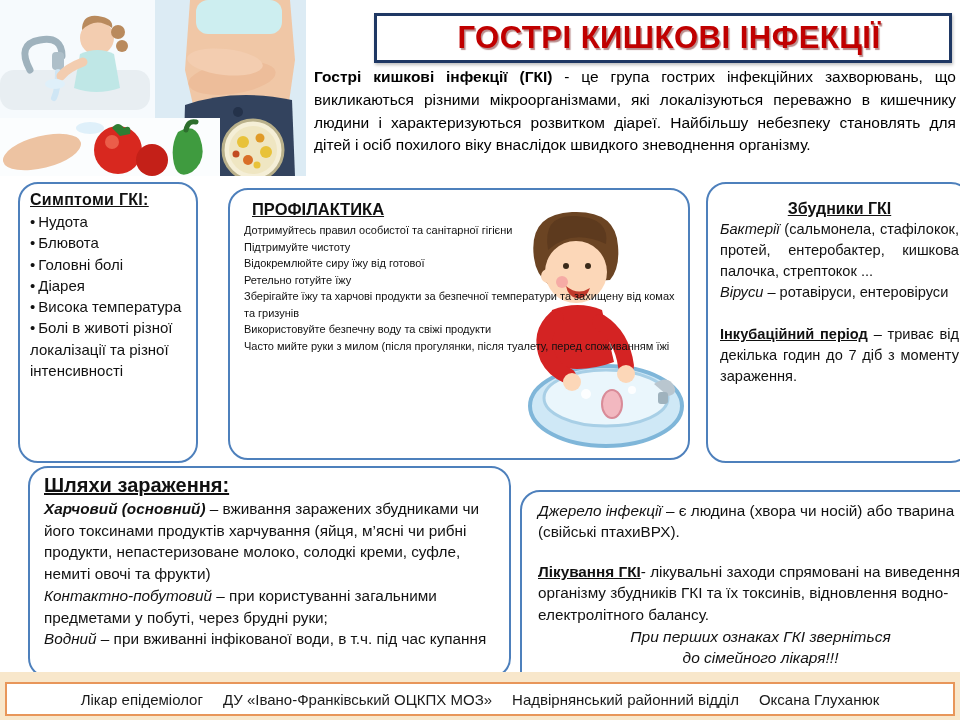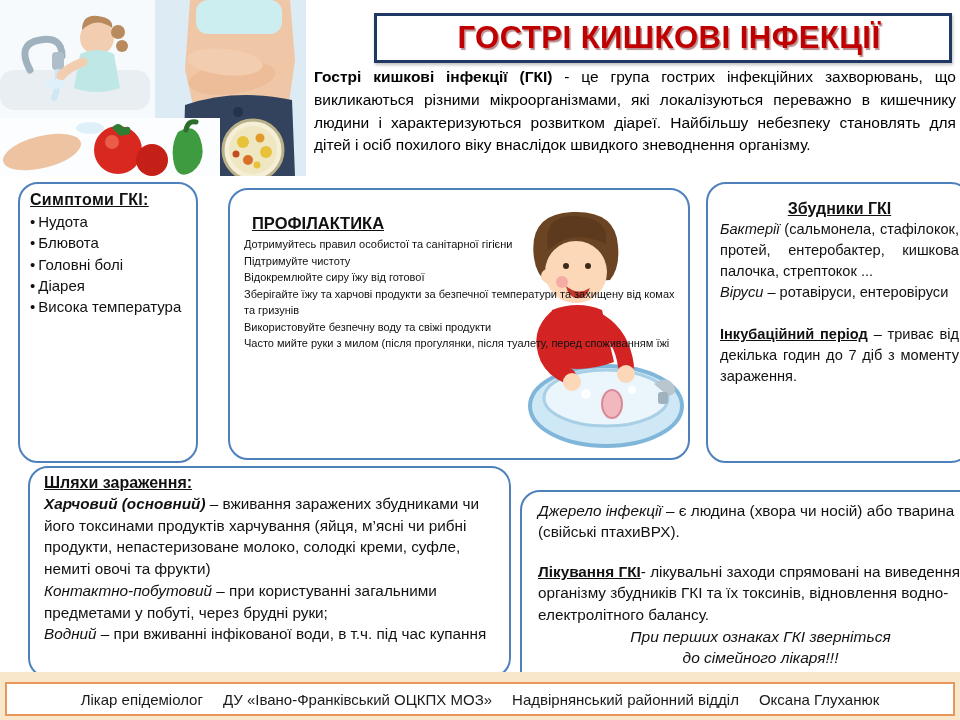--- a/index.html
+++ b/index.html
@@ -26,35 +26,35 @@
   
   .bluebox { position:absolute; background:#fff; border:2.5px solid #4E80BC; border-radius:20px; }
 
   .box-symptoms { left:18px; top:182px; width:180px; height:281px; padding:7px 8px 4px 10px; }
   .box-symptoms .hd { font-size:16px; font-weight:bold; text-decoration:underline; margin-bottom:2px; letter-spacing:.3px; }
   .box-symptoms ul { list-style:none; }
   .box-symptoms li { font-size:15px; line-height:1.42; }
   .box-symptoms li::before { content:"•"; margin-right:3px; }
 
   .box-prevention { left:228px; top:188px; width:462px; height:272px; padding:8px 6px 4px 14px; }
-  .box-prevention .hd { font-size:16.5px; font-weight:bold; text-decoration:underline; margin:16px 0 3px 8px; position:relative; z-index:2; }
+  .box-prevention .hd { font-size:16.5px; font-weight:bold; text-decoration:underline; margin:2px 0 3px 8px; position:relative; z-index:2; }
   .box-prevention .lines { position:relative; z-index:2; }
   .box-prevention .line { font-size:11px; line-height:1.5; }
   .boy-illu { position:absolute; right:4px; top:8px; width:180px; height:252px; z-index:1; }
 
   .box-pathogens { left:706px; top:182px; width:265px; height:281px; padding:16px 10px 4px 12px; }
   .box-pathogens .hd { font-size:16px; font-weight:bold; text-decoration:underline; text-align:center; margin-bottom:1px; }
   .box-pathogens p { font-size:14.6px; line-height:1.45; text-align:justify; }
   .box-pathogens .gap { height:20px; }
   .u { text-decoration:underline; }
   .it { font-style:italic; }
   .bd { font-weight:bold; }
 
   .box-transmission { left:28px; top:466px; width:483px; height:212px; padding:6px 10px 4px 14px; }
-  .box-transmission .hd { font-size:16px; font-weight:bold; text-decoration:underline; margin-bottom:1px; }
+  .box-transmission .hd { font-size:20px; font-weight:bold; text-decoration:underline; margin-bottom:1px; }
   .box-transmission p { font-size:15.3px; line-height:1.42; }
 
   .box-source { left:520px; top:466px; width:477px; height:207px; padding:8px 12px 4px 16px;margin-top:24px; }
   .box-source p { font-size:15.3px; line-height:1.4; }
   .box-source .gap { height:18px; }
   .advice { text-align:center; font-style:italic; font-size:15.5px; line-height:1.35; margin-top:2px; }
 
   
   .footer-strip { position:absolute; left:0; top:672px; width:960px; height:48px; background:#F8E7CB; }
   .footer-box { position:absolute; left:5px; top:682px; width:950px; height:34px; background:#fff;
@@ -128,20 +128,21 @@
   <p class="intro"><b>Гострі кишкові інфекції (ГКІ)</b><span> - це група гострих інфекційних захворювань, що викликаються різними мікроорганізмами, які локалізуються переважно в кишечнику людини і характеризуються розвитком діареї. Найбільшу небезпеку становлять для дітей і осіб похилого віку внаслідок швидкого зневоднення організму.</span></p>
 
   <div class="bluebox box-symptoms">
     <div class="hd">Симптоми  ГКІ:</div>
     <ul>
       <li>Нудота</li>
       <li>Блювота</li>
       <li>Головні болі</li>
       <li>Діарея</li>
       <li>Висока температура</li>
+      <li>Болі в животі різної локалізації та різної інтенсивності</li>
     </ul>
   </div>
 
   <div class="bluebox box-prevention">
     <div class="boy-illu">
       <svg width="180" height="252" viewBox="0 0 180 252">
         <ellipse cx="102" cy="208" rx="76" ry="40" fill="#cfe8f6" stroke="#7fb6d9" stroke-width="4"></ellipse>
         <ellipse cx="102" cy="200" rx="62" ry="28" fill="#eaf6fc" stroke="#a8cfe6" stroke-width="3"></ellipse>
         <path d="M150,186 q14,-10 20,2 q4,8 -6,10" fill="#b9c6cf"></path>
         <rect x="154" y="194" width="10" height="12" rx="3" fill="#9fb2bd"></rect>
@@ -161,20 +162,21 @@
         <path d="M96,124 q22,14 26,44" fill="none" stroke="#d42323" stroke-width="16" stroke-linecap="round"></path>
         <circle cx="68" cy="184" r="9" fill="#fcd7b8"></circle>
         <circle cx="122" cy="176" r="9" fill="#fcd7b8"></circle>
       </svg>
     </div>
     <div class="hd">ПРОФІЛАКТИКА</div>
     <div class="lines">
       <div class="line">Дотримуйтесь правил особистої та санітарної гігієни</div>
       <div class="line">Підтримуйте чистоту</div>
       <div class="line">Відокремлюйте сиру їжу від готової</div>
+      <div class="line">Ретельно готуйте їжу</div>
       <div class="line">Зберігайте їжу  та харчові продукти за безпечної температури та захищену від комах та гризунів</div>
       <div class="line">Використовуйте безпечну воду  та свіжі продукти</div>
       <div class="line">Часто мийте руки з милом (після прогулянки, після туалету, перед споживанням їжі</div>
     </div>
   </div>
 
   <div class="bluebox box-pathogens">
     <div class="hd">Збудники ГКІ</div>
     <p><span class="it">Бактерії</span><span> (сальмонела, стафілокок, протей, ентеробактер, кишкова палочка, стрептокок ...</span></p>
     <p><span class="it">Віруси</span><span> –  ротавіруси, ентеровіруси</span></p>

